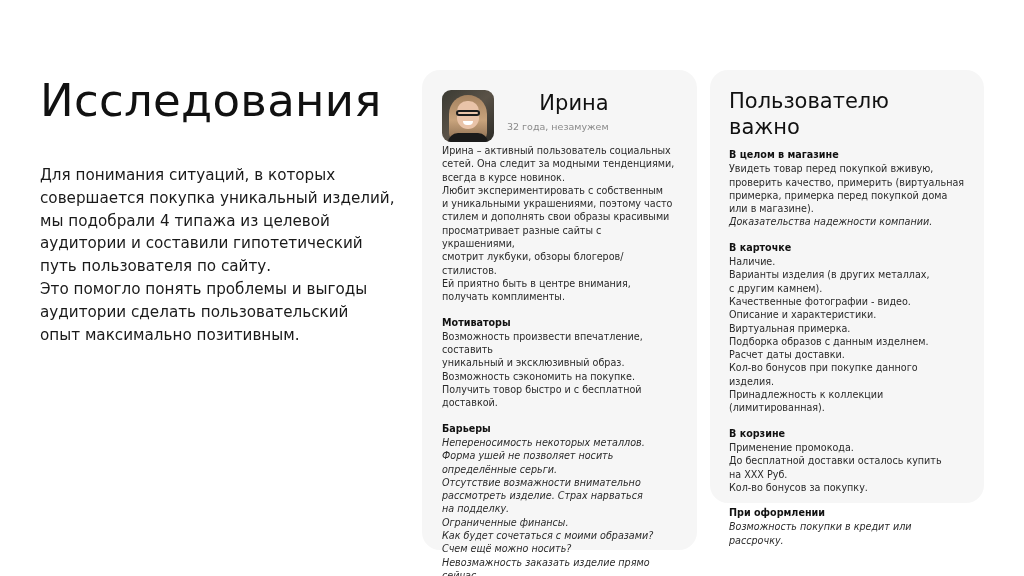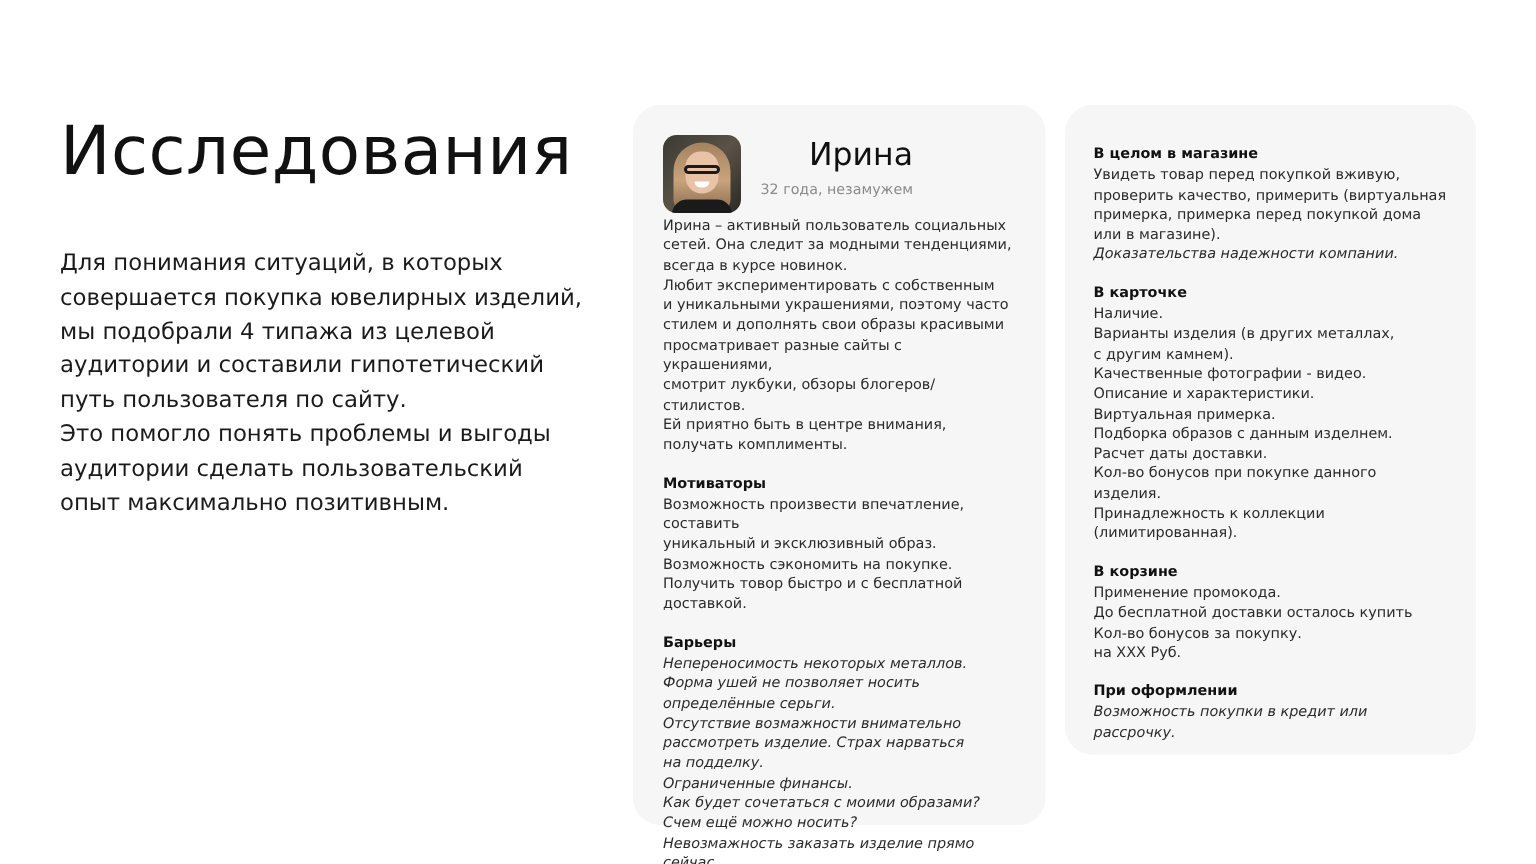--- a/index.html
+++ b/index.html
@@ -61,21 +61,21 @@
     .imp-block + .imp-block { margin-top: 12px; }
     .imp-note { margin-top: 10px; font-style: italic; }
   </style>
 </head>
 <body>
 
 <h1 class="title">Исследования</h1>
 
 <div class="intro">
   <p>Для понимания ситуаций, в которых</p>
-  <p>совершается покупка ювелирных изделий,</p>
+  <p>совершается покупка уникальный изделий,</p>
   <p>мы подобрали 4 типажа из целевой</p>
   <p>аудитории и составили гипотетический</p>
   <p>путь пользователя по сайту.</p>
   <p>Это помогло понять проблемы и выгоды</p>
   <p>аудитории сделать пользовательский</p>
   <p>опыт максимально позитивным.</p>
 </div>
 
 <div class="card card-persona">
   <div class="persona-header">
@@ -123,20 +123,21 @@
     <p>на подделку.</p>
     <p>Ограниченные финансы.</p>
     <p>Как будет сочетаться с моими образами?</p>
     <p>Счем ещё можно носить?</p>
     <p>Невозмажность заказать изделие прямо сейчас</p>
 
   </div>
 </div>
 
 <div class="card card-important">
+  <div class="imp-title">Пользователю важно</div>
 
   <div class="small imp-block">
     <div class="section-title">В целом в магазине</div>
     <p>Увидеть товар перед покупкой вживую,</p>
     <p>проверить качество, примерить (виртуальная</p>
     <p>примерка, примерка перед покупкой дома</p>
     <p>или в магазине).</p>
     <p class="imp-note">Доказательства надежности компании.</p>
   </div>
 
@@ -151,21 +152,21 @@
     <p>Подборка образов с данным изделнем.</p>
     <p>Расчет даты доставки.</p>
     <p>Кол-во бонусов при покупке данного изделия.</p>
     <p>Принадлежность к коллекции (лимитированная).</p>
   </div>
 
   <div class="small imp-block">
     <div class="section-title">В корзине</div>
     <p>Применение промокода.</p>
     <p>До бесплатной доставки осталось купить</p>
+    <p>на XXX Руб.</p>
     <p>Кол-во бонусов за покупку.</p>
-    <p>на XXX Руб.</p>
   </div>
 
   <div class="small imp-block italic">
     <div class="section-title" style="font-style:normal">При оформлении</div>
     <p>Возможность покупки в кредит или рассрочку.</p>
   </div>
 </div>
 
 </body></html>

